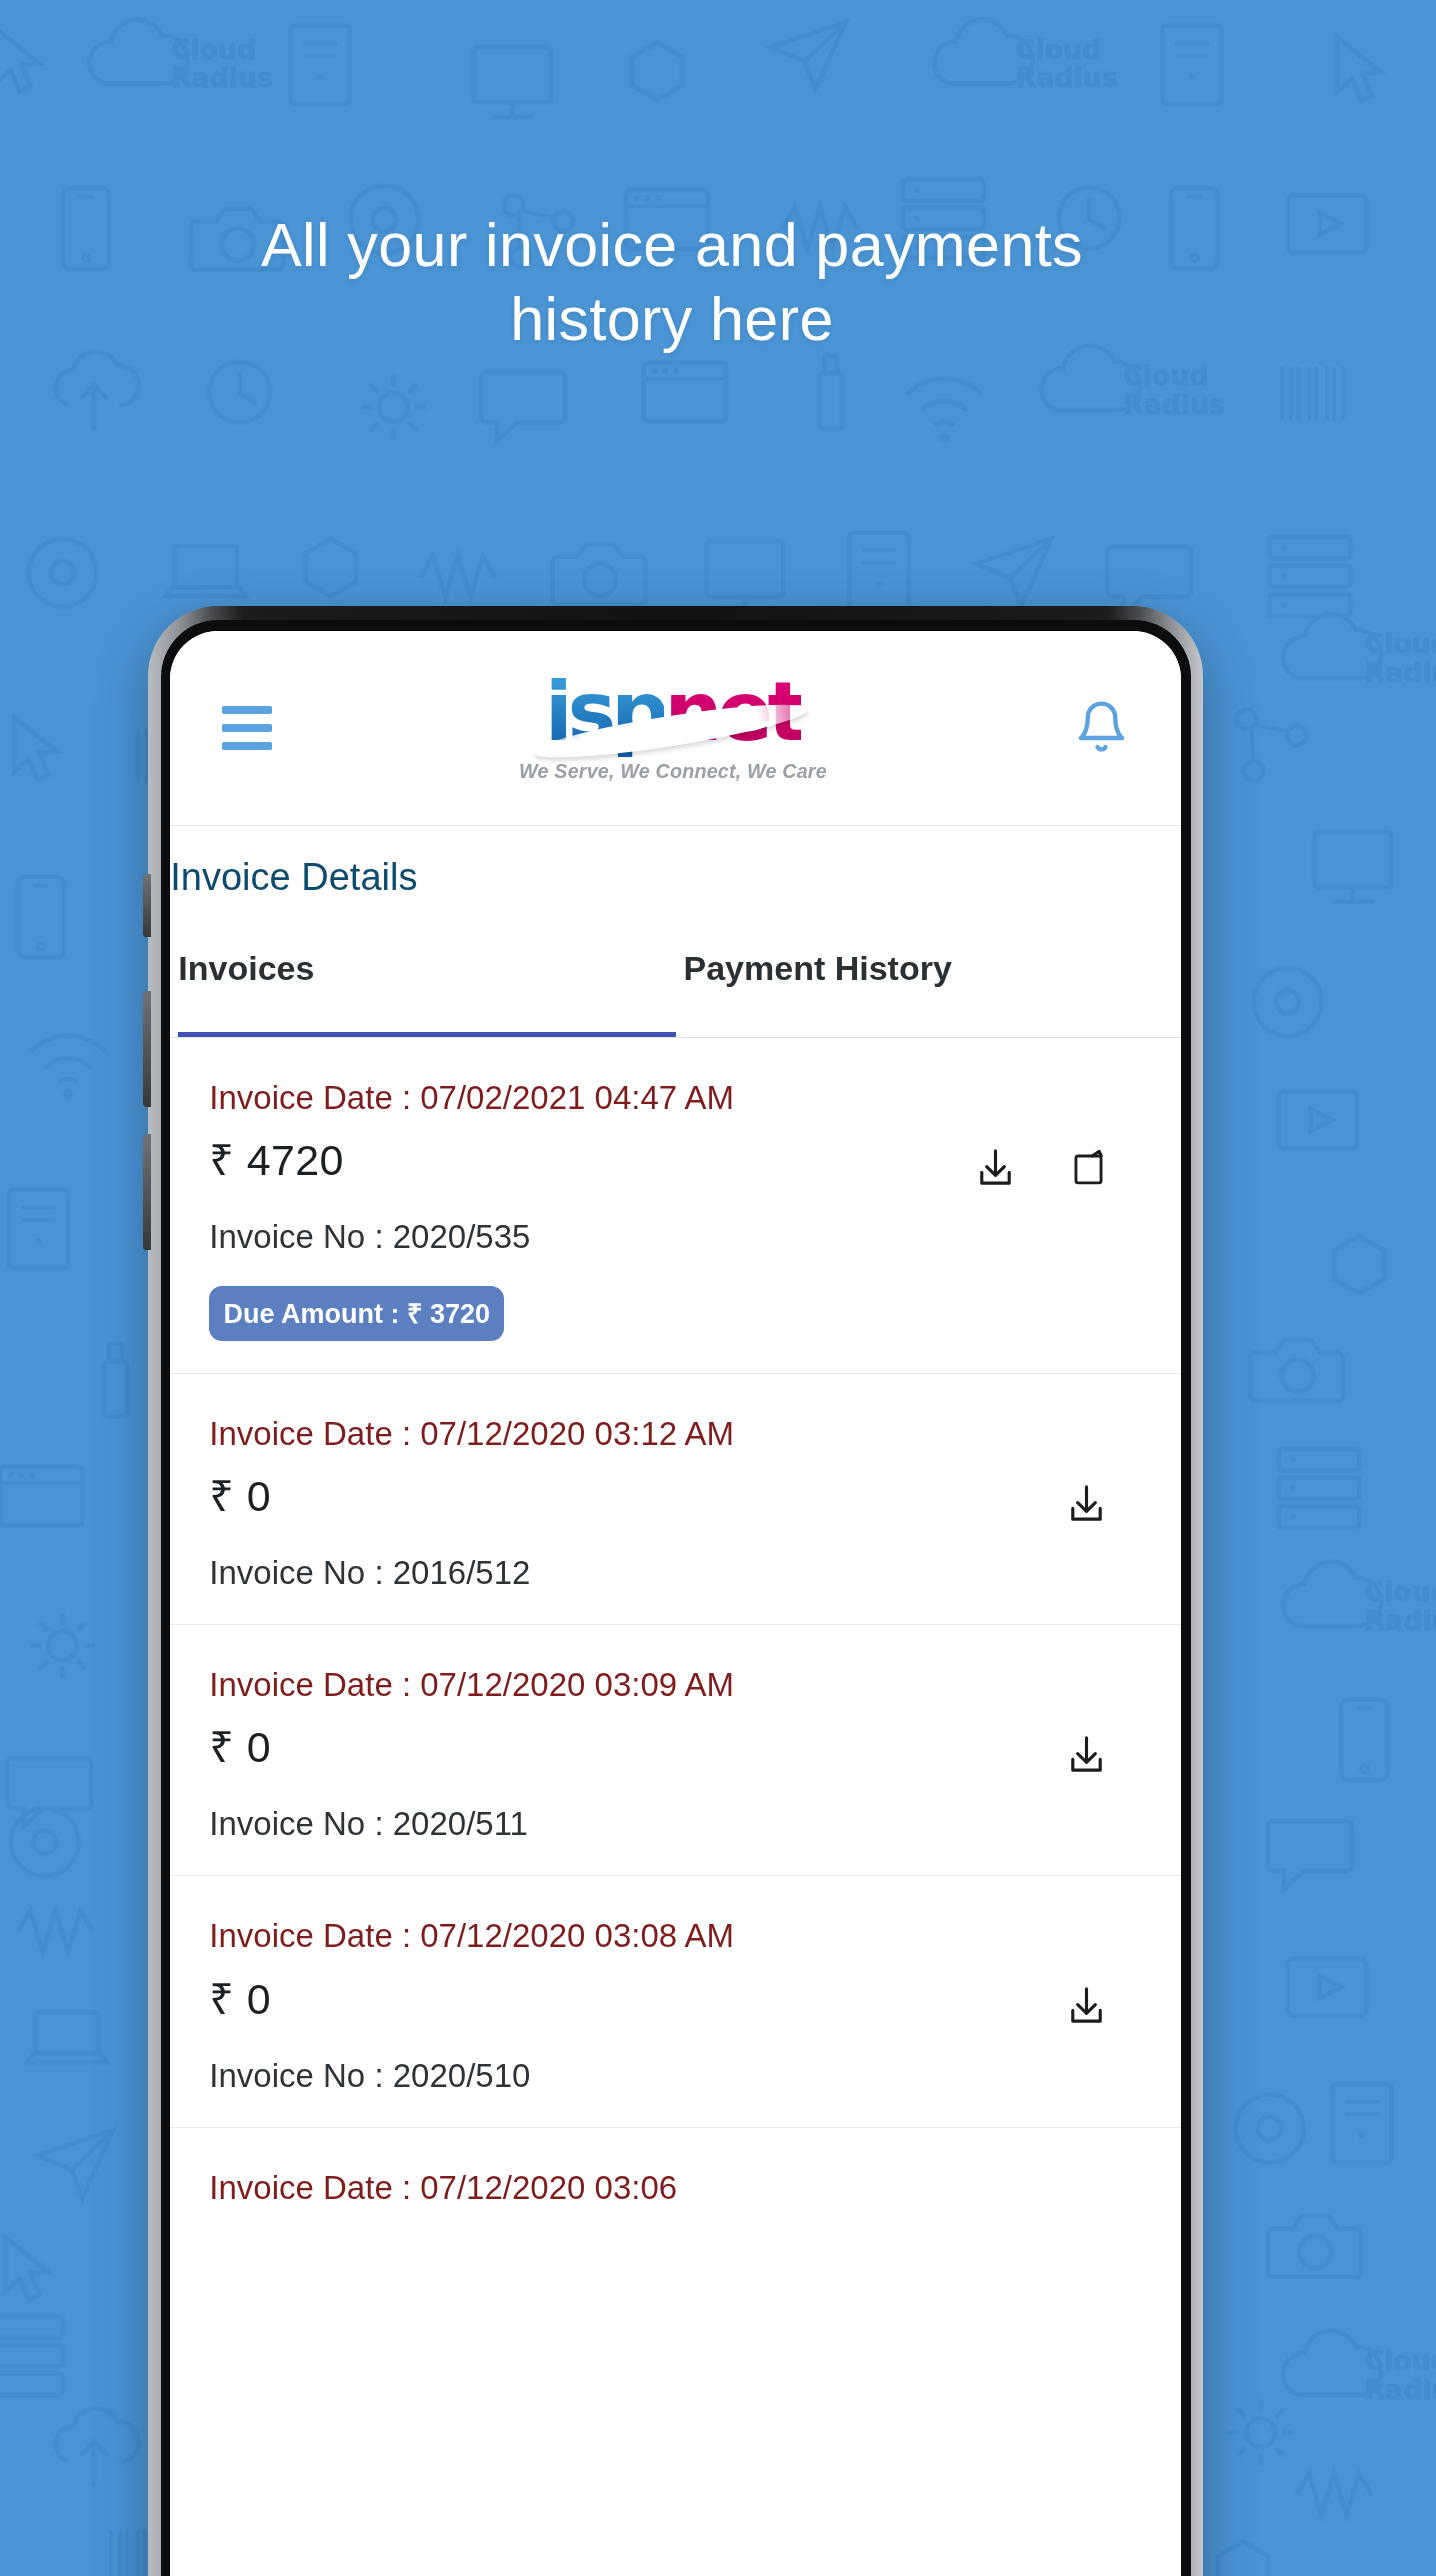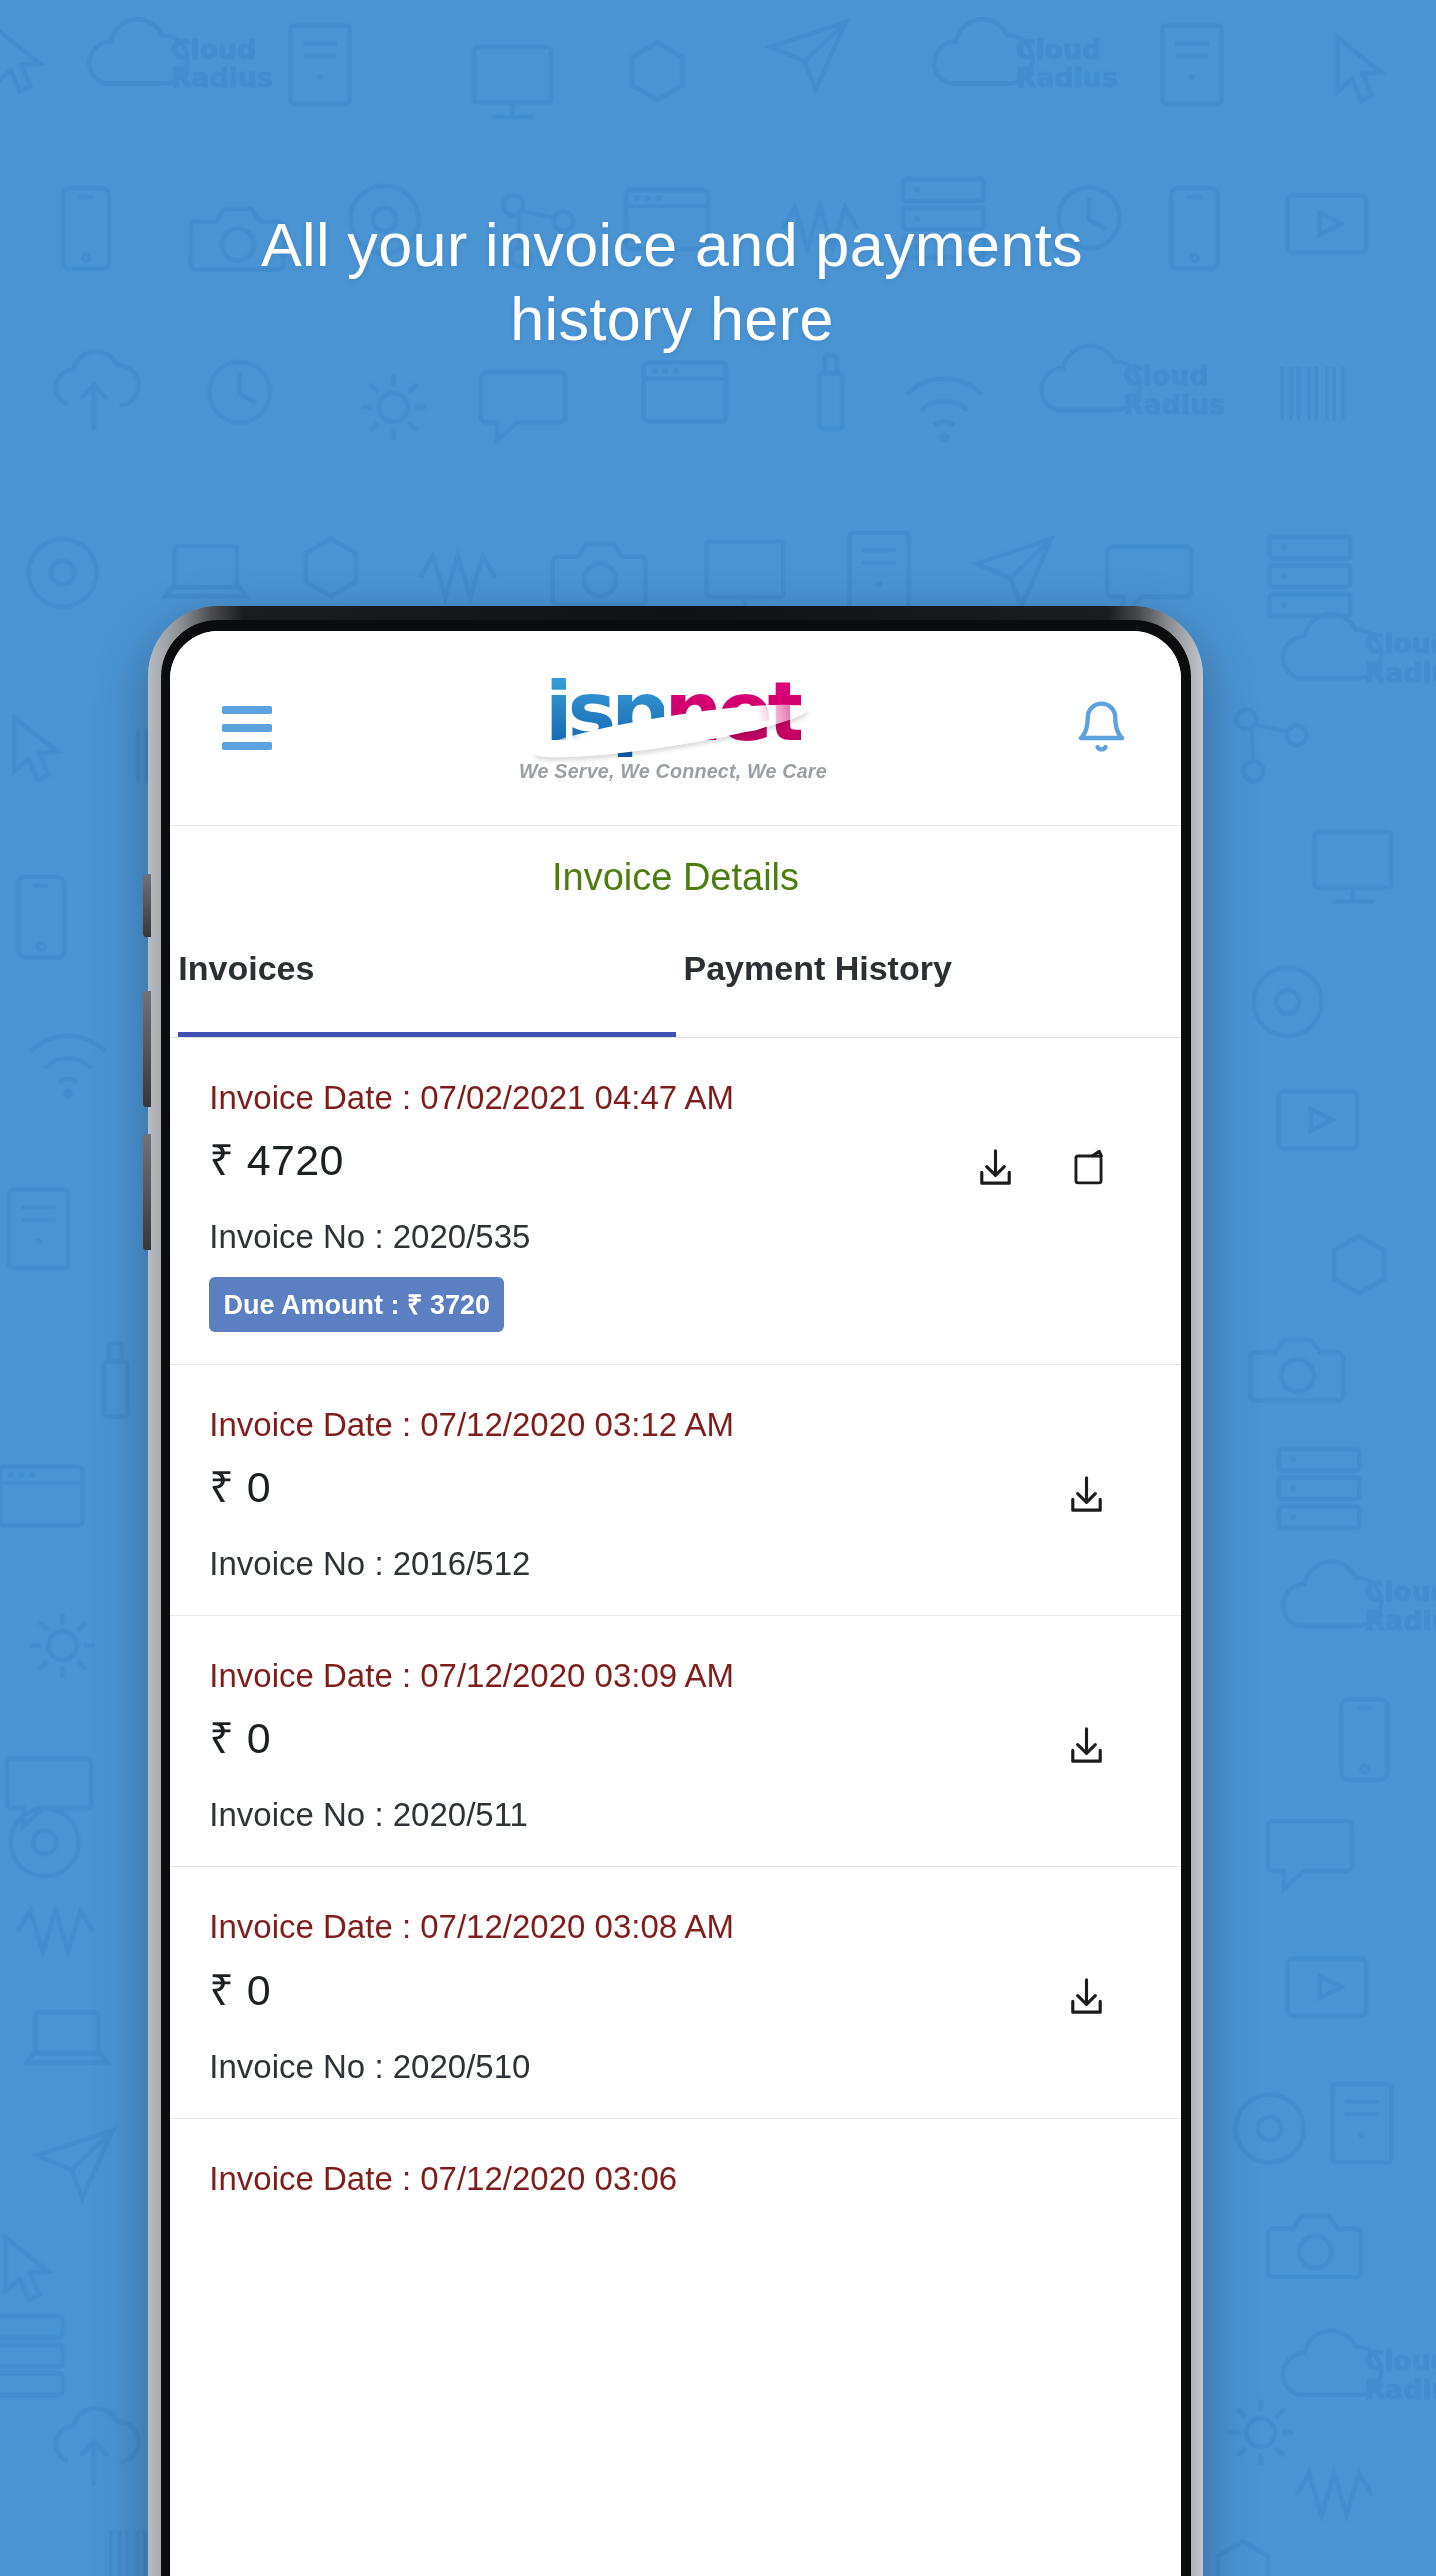--- a/index.html
+++ b/index.html
@@ -102,23 +102,22 @@
     pointer-events:none;
   }
   .logo-tagline {
     font-size:19.7px; font-style:italic; font-weight:700;
     color:#9aa0a6; margin-top:10px; letter-spacing:0.2px;
   }
   #bell-btn { cursor:pointer; }
 
   
   #page-title {
-    text-align:center;
     font-size:38px;
-    color:#4d7c0f;
+    color:#0c4a6e;
     padding:30px 0 27px 0;
   }
 
   
   #tabs { display:flex; border-bottom:0.9px solid #e0e2e5; }
   .tab {
     flex:1; text-align:left;
     font-size:34px; font-weight:700;
     color:#2b3034;
     padding:23px 0 44px 0;
@@ -140,25 +139,25 @@
     font-size:33px; color:#7f1d1d; line-height:1.28;
     max-width:617px;
   }
   .inv-amount {
     font-size:43px; color:#1c2023; margin-top:10px; letter-spacing:0.4px;
   }
   .inv-no {
     font-size:33px; color:#2e3338; margin-top:30px;
   }
   .due-badge {
-    display:inline-block; margin-top:21px;
+    display:inline-block; margin-top:30px;
     background:#5b7fc0; color:#ffffff;
     font-size:27px; font-weight:700;
     padding:8px 14.3px 9.8px 14.3px;
-    border-radius:6px;
+    border-radius:13px;
   }
   .invoice-actions {
     display:flex; align-items:center; gap:48px;
     padding-top:68px; padding-right:32px;
   }
   .action-icon { cursor:pointer; line-height:0; }
 
   
   .invoice-card.partial { border-bottom:none; padding-bottom:0;align-items:center; }
 </style>

